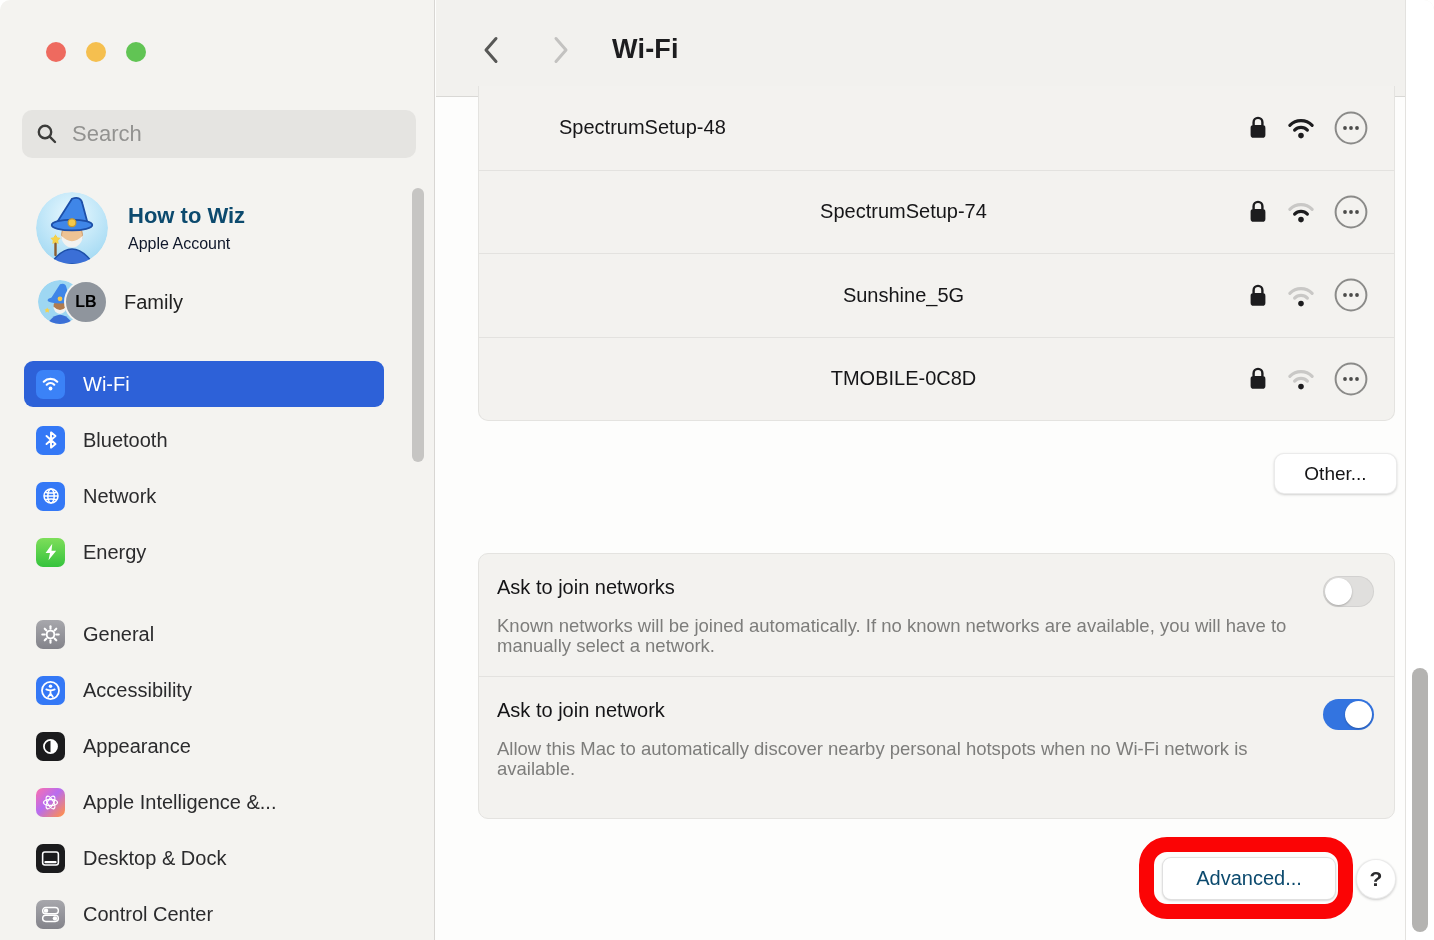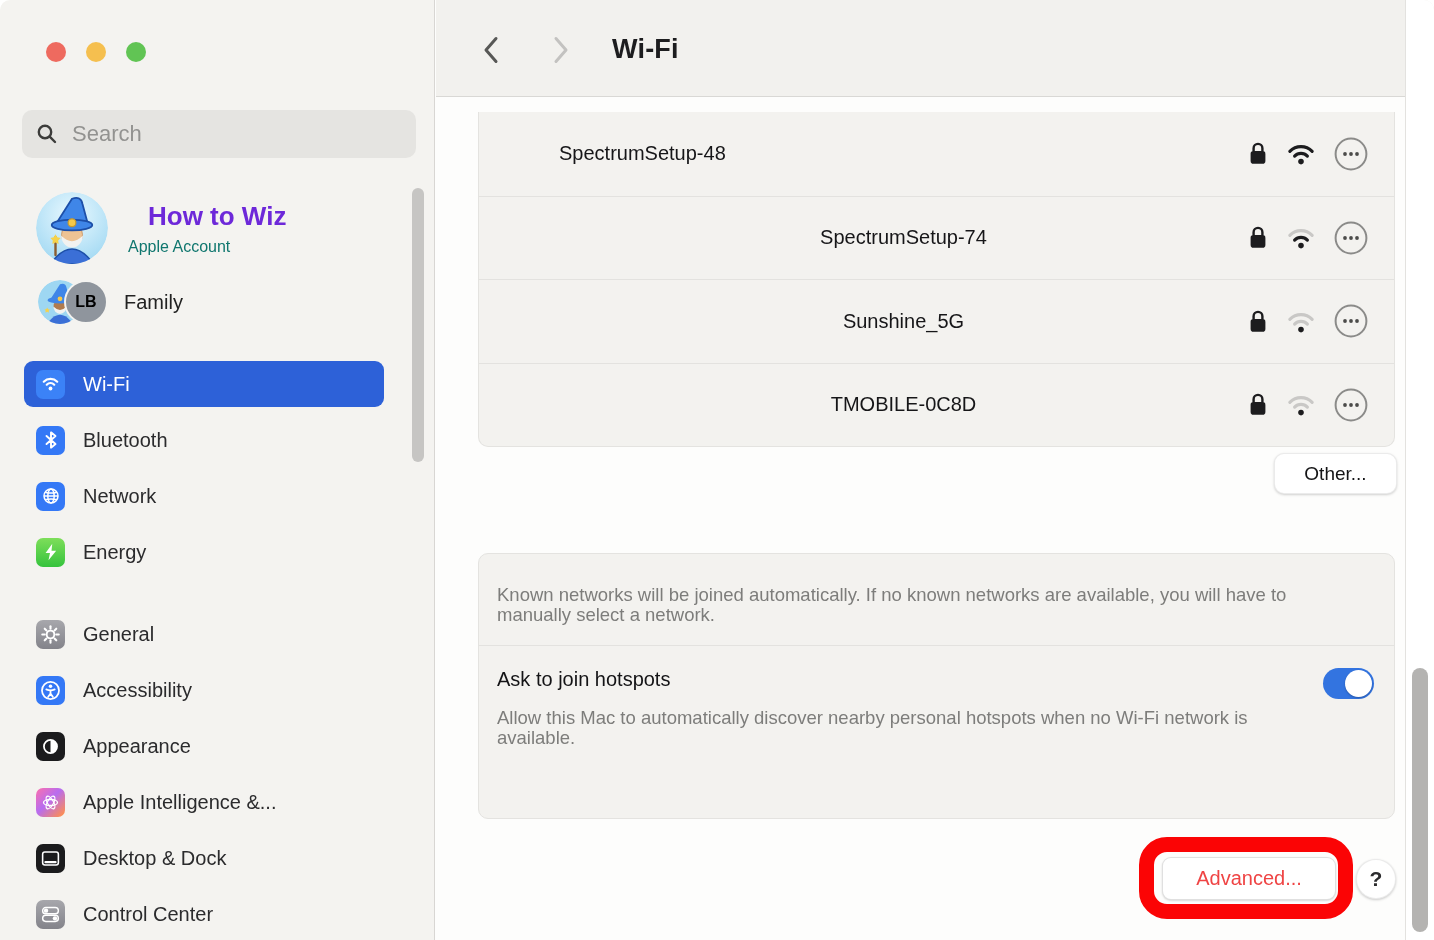--- a/index.html
+++ b/index.html
@@ -14,22 +14,22 @@
   #tl-zoom{left:126px;background:#61c454;}
 
   #search-field{position:absolute;left:22px;top:110px;width:394px;height:48px;background:#e5e4e1;border-radius:10px;display:flex;align-items:center;box-sizing:border-box;padding:0 14px;}
   #search-field svg{flex:0 0 auto;margin-right:12px;}
   #search-input{border:none;background:transparent;outline:none;font-size:22px;color:#4c1d95;width:100%;font-family:inherit;}
   #search-input::placeholder{color:#929290;}
 
   #account-row{position:absolute;left:36px;top:192px;display:flex;align-items:center;cursor:default;}
   .avatar-big{width:72px;height:72px;border-radius:50%;overflow:hidden;flex:0 0 auto;}
   #account-text{margin-left:20px;}
-  #account-name{font-size:26px;font-weight:700;color:#6d28d9;margin-left:20px;}
-  #account-sub{font-size:16px;color:#0f766e;margin-top:6px;}
+  #account-name{font-size:22px;font-weight:700;color:#0c4a6e;}
+  #account-sub{font-size:16px;color:#0f172a;margin-top:6px;}
 
   #family-row{position:absolute;left:38px;top:280px;height:44px;display:flex;align-items:center;}
   .avatar-sm{width:44px;height:44px;border-radius:50%;overflow:hidden;position:absolute;top:0;}
   #family-avatar{left:0;z-index:1;}
   #family-badge{left:26px;z-index:2;background:#8f959d;color:#000000;display:flex;align-items:center;justify-content:center;font-size:16px;font-weight:700;border:2px solid #f4f3f0;box-sizing:border-box;}
   #family-label{margin-left:86px;font-size:20px;color:#222;}
 
   .nav-group{position:absolute;left:24px;width:360px;}
   #nav0{top:361px;}
   #nav1{top:611px;}
@@ -52,21 +52,21 @@
   #sidebar-scroll-thumb{position:absolute;left:412px;top:188px;width:12px;height:274px;border-radius:6px;background:#c6c5c3;}
 
   
   #main{position:absolute;left:436px;top:0;width:998px;height:940px;background:#fdfdfc;}
   #header{position:absolute;left:0;top:0;width:100%;height:97px;background:#f2f1ee;border-bottom:1px solid #d9d8d5;box-sizing:border-box;}
   #back-button{position:absolute;left:42px;top:34px;width:26px;height:32px;display:flex;align-items:center;justify-content:center;cursor:default;}
   #forward-button{position:absolute;left:112px;top:34px;width:26px;height:32px;display:flex;align-items:center;justify-content:center;cursor:default;}
   #page-title{position:absolute;left:176px;top:34px;font-size:27px;font-weight:700;color:#1d1d1f;letter-spacing:.2px;}
 
   .group{position:absolute;left:42px;width:917px;background:#f3f2ef;border:1px solid #e4e3e0;box-sizing:border-box;}
-  #network-group{top:112px;height:335px;border-top:none;border-radius:0 0 10px 10px;}
+  #network-group{top:86px;height:335px;border-top:none;border-radius:0 0 10px 10px;}
   .net-row{height:83.5px;display:flex;align-items:center;box-sizing:border-box;padding:0 26px 0 80px;}
   .net-row + .net-row{border-top:1px solid #e3e2df;text-align:center;}
   .net-name{font-size:20px;color:#161618;flex:1 1 auto;}
   .net-icons{display:flex;align-items:center;gap:16px;}
   .more-button{width:34px;height:34px;display:flex;align-items:center;justify-content:center;cursor:default;}
 
   #other-button{position:absolute;left:838px;top:453px;width:121px;height:39px;background:#ffffff;border:1px solid rgba(0,0,0,.08);border-radius:10px;box-shadow:0 1px 2.5px rgba(0,0,0,.18);font-size:19px;color:#141416;display:flex;align-items:center;justify-content:center;cursor:default;}
 
   #settings-group{top:553px;height:266px;border-radius:10px;}
   .set-row{padding:22px 20px 20px 18px;}
@@ -75,21 +75,21 @@
   .set-title{font-size:20px;color:#141416;}
   .set-desc{margin:9px 0 0 0;font-size:18.5px;line-height:20px;color:#7d7d7b;max-width:790px;}
   .toggle{width:51px;height:31px;border-radius:15.5px;position:relative;flex:0 0 auto;cursor:default;}
   .toggle.off{background:#e0dfdd;box-shadow:inset 0 0 0 1px rgba(0,0,0,.06);}
   .toggle.on{background:#3374e0;}
   .toggle .knob{position:absolute;top:2px;width:27px;height:27px;border-radius:50%;background:#ffffff;box-shadow:0 1px 2px rgba(0,0,0,.25);}
   .toggle.off .knob{left:2px;}
   .toggle.on .knob{right:2px;}
 
   #annotation-highlight{position:absolute;left:703px;top:837px;width:214px;height:82px;border:15px solid #fb0405;border-radius:28px;box-sizing:border-box;pointer-events:none;}
-  #advanced-button{position:absolute;left:726px;top:857px;width:172px;height:41px;background:#ffffff;border:1px solid rgba(0,0,0,.12);border-radius:9px;box-shadow:0 1px 2px rgba(0,0,0,.15);font-size:20px;color:#ef4444;display:flex;align-items:center;justify-content:center;cursor:default;}
+  #advanced-button{position:absolute;left:726px;top:857px;width:172px;height:41px;background:#ffffff;border:1px solid rgba(0,0,0,.12);border-radius:9px;box-shadow:0 1px 2px rgba(0,0,0,.15);font-size:20px;color:#0c4a6e;display:flex;align-items:center;justify-content:center;cursor:default;}
   #help-button{position:absolute;left:920px;top:859px;width:38px;height:38px;border-radius:50%;background:#ffffff;border:1px solid rgba(0,0,0,.08);box-shadow:0 1px 2.5px rgba(0,0,0,.2);font-size:21px;font-weight:700;color:#2b2b2d;display:flex;align-items:center;justify-content:center;cursor:default;}
 
   #main-scroll-track{position:absolute;right:0;top:0;width:29px;height:940px;background:#ffffff;border-left:1px solid #e3e2df;box-sizing:border-box;}
   #main-scroll-thumb{position:absolute;right:6px;top:668px;width:16px;height:264px;border-radius:8px;background:#b4b3b1;}
 </style>
 </head>
 <body>
 
 <div id="window">
 
@@ -367,25 +367,31 @@
               </svg>
             </span>
           </span>
         </div>
       </div>
 
     <div id="other-button">Other...</div>
 
     <div id="settings-group" class="group">
         <div class="set-row">
+          <div class="set-head">
+            <span class="set-title">Ask to join networks</span>
+            <span class="toggle off">
+              <span class="knob"></span>
+            </span>
+          </div>
           <p class="set-desc">Known networks will be joined automatically. If no known networks are available, you will have to manually select a network.</p>
         </div>
         <div class="set-row">
           <div class="set-head">
-            <span class="set-title">Ask to join hotspots</span>
+            <span class="set-title">Ask to join network</span>
             <span class="toggle on">
               <span class="knob"></span>
             </span>
           </div>
           <p class="set-desc">Allow this Mac to automatically discover nearby personal hotspots when no Wi-Fi network is available.</p>
         </div>
       </div>
 
     <div id="annotation-highlight"></div>
     <div id="advanced-button">Advanced...</div>

